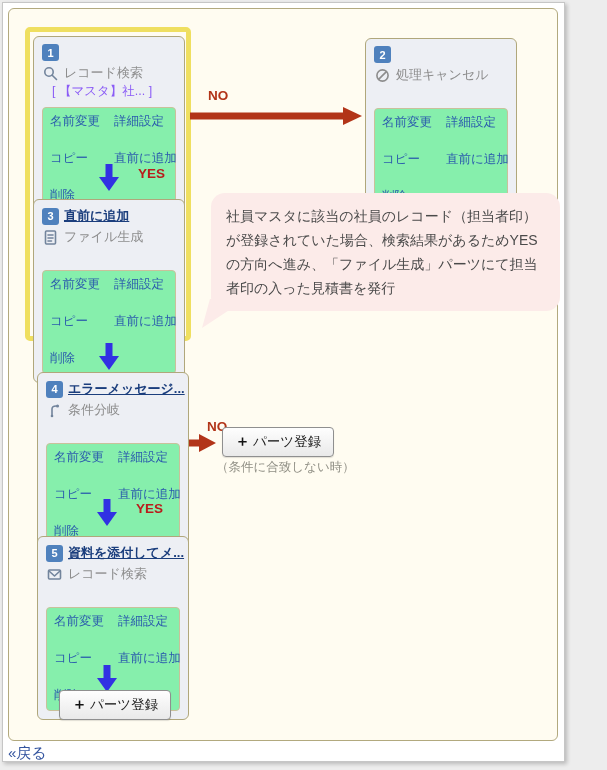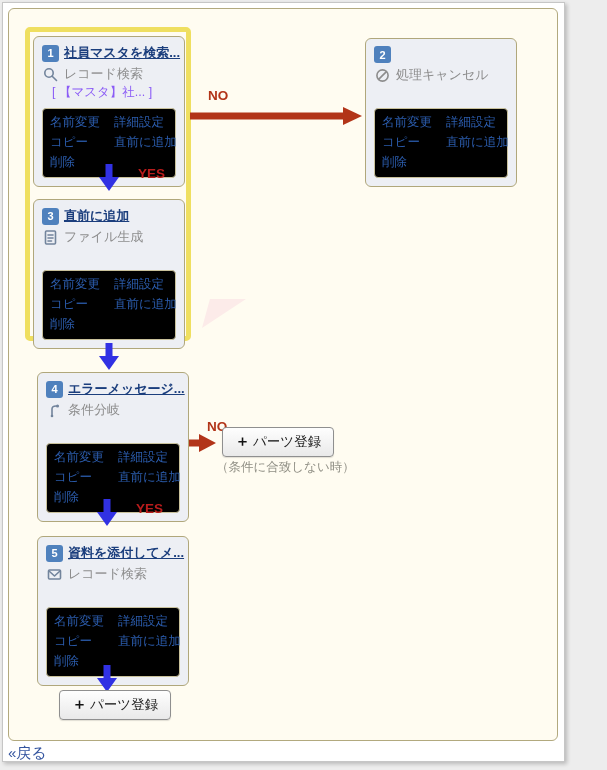--- a/index.html
+++ b/index.html
@@ -20,23 +20,23 @@
            font-size:11px; font-weight:bold; display:flex; align-items:center;
            justify-content:center; border-radius:3px; }
   .part-title { font-size:13px; font-weight:bold; color:#1b3e7d;
                 text-decoration:underline; white-space:nowrap; cursor:pointer; }
   .part-type { display:flex; align-items:center; gap:6px; color:#8d8d8d;
                font-size:13px; margin-left:1px; margin-top:2px; }
   .picon { display:inline-flex; width:15px; height:15px; flex:0 0 auto; }
   .picon svg { width:15px; height:15px; stroke:#72849c; fill:none;
                stroke-width:1.6; stroke-linecap:round; stroke-linejoin:round; }
   .part-extra { color:#8b5cf6; font-size:12.5px; margin:1px 0 0 10px; white-space:nowrap; }
-  .part-menu { margin-top:7px; background:#000000; border:1px solid #c9c19b; border-radius:4px;
+  .part-menu { margin-top:7px; background:#86efac; border:1px solid #c9c19b; border-radius:4px;
                padding:4px 7px 5px; display:grid; grid-template-columns:64px auto;
-               row-gap:1px; font-size:12.5px; line-height:19px; }
+               row-gap:18px; font-size:12.5px; line-height:19px; }
   .part-menu a { color:#2b5cad; cursor:pointer; text-decoration:none; white-space:nowrap; }
 
   .lbl { position:absolute; font-size:13.5px; font-weight:bold;padding-left:16px; }
   .lbl-yes { color:#b91c1c; }
   .lbl-no  { color:#b23418; }
   .arrow { position:absolute; }
 
   .bubble { position:absolute; left:211px; top:193px; width:349px; background:#fcebe9;
             border-radius:14px; padding:11px 15px; font-size:14px; line-height:24px;
             color:#4a4a4a; }
@@ -58,21 +58,20 @@
 
 <div class="stage">
   <div class="panel"></div>
   <div class="flow"></div>
 
   <div class="hl-yellow"></div>
 
   <div class="part" style="left:33px; top:36px;">
     <div class="part-head">
       <span class="badge">1</span>
-      <a class="part-title">社員マスタを検索...</a>
     </div>
     <div class="part-type">
       <span class="picon">
         <svg viewBox="0 0 15 15">
             <circle cx="6" cy="6" r="4.2"></circle>
             <line x1="9.2" y1="9.2" x2="13.5" y2="13.5"></line>
           </svg>
       </span>
       <span>レコード検索</span>
     </div>
@@ -138,20 +137,21 @@
     </div>
     <div class="part-menu" style="margin-top:24px;">
       <a>名前変更</a>
       <a>詳細設定</a>
       <a>コピー</a>
       <a>直前に追加</a>
       <a>削除</a>
     </div>
   </div>
 
+  <div class="bubble">社員マスタに該当の社員のレコード（担当者印）が登録されていた場合、検索結果があるためYESの方向へ進み、「ファイル生成」パーツにて担当者印の入った見積書を発行</div>
   <div class="bubble-tail"></div>
 
   <svg class="arrow" style="left:99px; top:343px;" width="20" height="27">
     <line x1="10" y1="0" x2="10" y2="15" stroke="#3131e3" stroke-width="7"></line>
     <polygon points="0,13 20,13 10,27" fill="#3131e3"></polygon>
   </svg>
 
   <div class="part" style="left:37px; top:372px;">
     <div class="part-head">
       <span class="badge">4</span>

